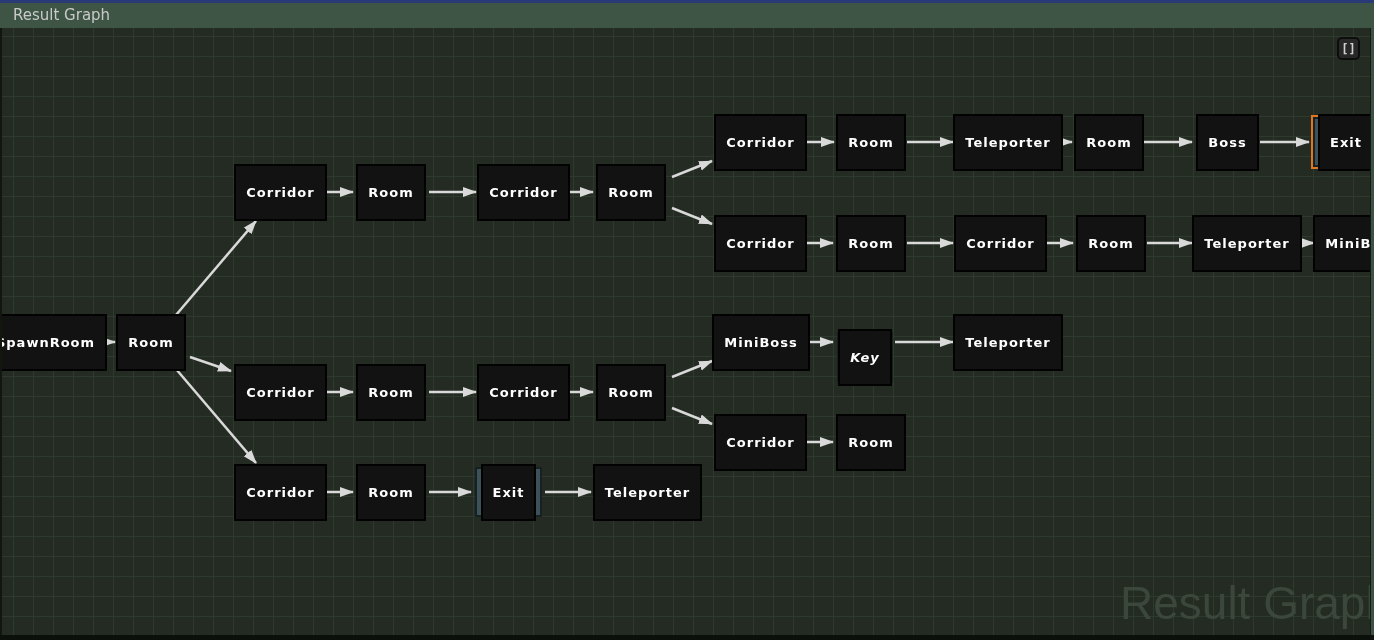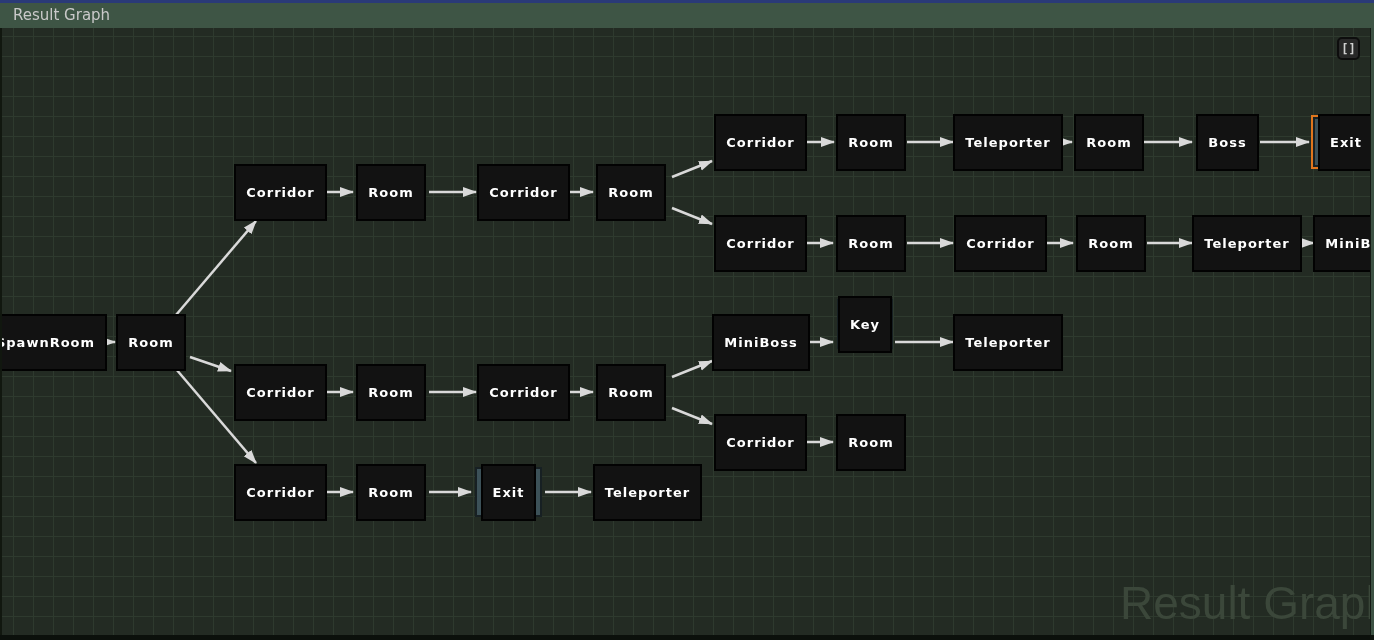--- a/index.html
+++ b/index.html
@@ -173,21 +173,21 @@
         </div>
         <div class="node" style="left: -16px; top: 289px; width: 123px; height: 50px;">
           <span class="node-label">SpawnRoom</span>
         </div>
         <div class="node" style="left: 117px; top: 289px; width: 68px; height: 50px;">
           <span class="node-label">Room</span>
         </div>
         <div class="node" style="left: 717px; top: 289px; width: 88px; height: 50px;">
           <span class="node-label">MiniBoss</span>
         </div>
-        <div class="node" style="left: 837px; top: 271px; width: 56px; height: 50px;">
+        <div class="node" style="left: 837px; top: 304px; width: 56px; height: 50px; font-style: italic;">
           <span class="node-label">Key</span>
         </div>
         <div class="node" style="left: 957px; top: 289px; width: 102px; height: 50px;">
           <span class="node-label">Teleporter</span>
         </div>
         <div class="node" style="left: 237px; top: 339px; width: 87px; height: 50px;">
           <span class="node-label">Corridor</span>
         </div>
         <div class="node" style="left: 357px; top: 339px; width: 68px; height: 50px;">
           <span class="node-label">Room</span>

